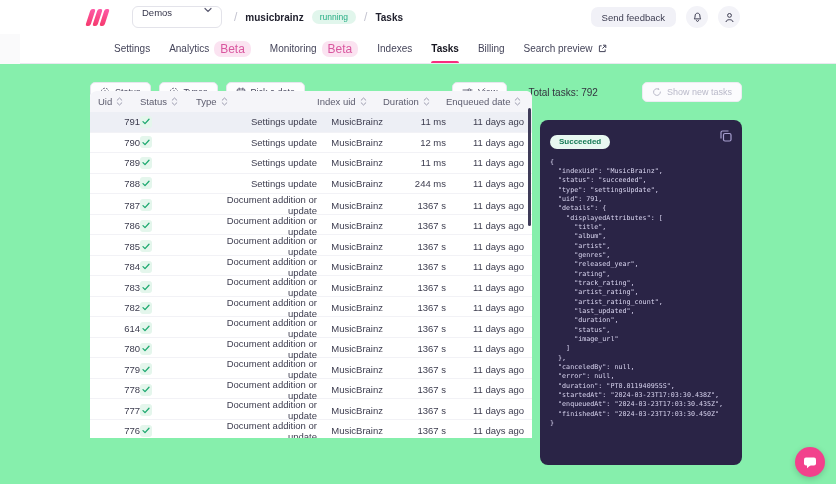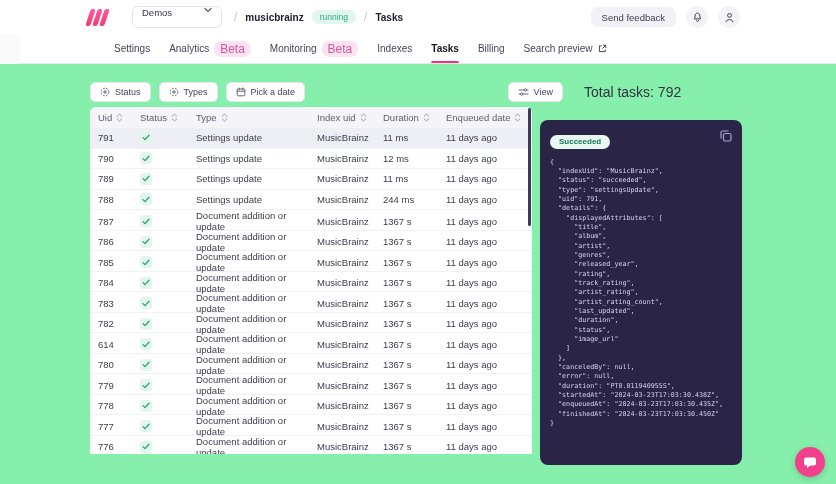--- a/index.html
+++ b/index.html
@@ -28,25 +28,25 @@
   .tab.active::after { content:""; position:absolute; left:0; right:0; bottom:0; height:2px; border-radius:2px 2px 0 0; background:#f72d7e; }
   .beta-badge { font-size:12px; padding:1px 6px; border-radius:7px; background:#fbe3f1; color:#d9579f; }
 
   
   .main { position:absolute; left:0; right:0; top:64px; bottom:0; background:#86efac; }
 
   .toolbar { position:absolute; left:90px; width:652px; top:18px; height:20px; display:flex; align-items:center; }
   .tb-btn { height:20px; display:flex; align-items:center; gap:5px; padding:0 9px; background:#fdfdfe; border:1px solid #e6e6ee; border-radius:5px; font-size:9px; color:#45455c; font-family:inherit; cursor:pointer; white-space:nowrap; }
   .tb-btn + .tb-btn { margin-left:8px; }
   .sp1 { flex:4; } .sp2 { flex:1.2; }
-  .total-tasks { font-size:14px; color:#33333f; margin-left:21px; white-space:nowrap; }
+  .total-tasks { font-size:10px; color:#33333f; margin-left:21px; white-space:nowrap; }
   .tb-btn.disabled { background:#fbfbfd; border-color:#ececf2; color:#b9b9c9; cursor:default; }
 
   
-  .tasks-table { position:absolute; left:90px; top:43px; width:442px; height:347px; overflow:hidden; background:#fff; border-radius:6px 6px 0 0; }
+  .tasks-table { position:absolute; left:90px; top:27px; width:442px; height:347px; overflow:hidden; background:#fff; border-radius:6px 6px 0 0;text-align:right; }
   .thead { height:21px; background:#f5f5f9; border-radius:6px 6px 0 0; }
   .thead, .tr { display:grid; grid-template-columns:42px 56px 121px 66px 63px 1fr; padding:0 8px; align-items:center; }
   .th { display:flex; align-items:center; gap:4px; font-size:9.5px; color:#5c5c6e; cursor:pointer; }
   .tr { height:20.5px; border-bottom:1px solid #f2f2f6; font-size:9.5px; color:#3c3c4e; cursor:pointer; }
   .tr.selected { background:#edeff5; }
   .check { width:12px; height:12px; border-radius:3px; background:#e4f6ec; display:flex; align-items:center; justify-content:center; }
   .scroll-thumb { position:absolute; left:528px; top:44px; width:3px; height:118px; border-radius:2px; background:#3e3b58; cursor:grab; }
 
   
   .detail-panel { position:absolute; left:540px; top:56px; width:202px; height:345px; background:#2a2446; border-radius:8px; padding:10px; }
@@ -181,20 +181,27 @@
             <path d="M1 3 H10 M1 7 H10" stroke="#5a5a70" stroke-width="0.9" stroke-linecap="round"></path>
             <circle cx="7.3" cy="3" r="1.2" fill="#fdfdfe" stroke="#5a5a70" stroke-width="0.9"></circle>
             <circle cx="3.7" cy="7" r="1.2" fill="#fdfdfe" stroke="#5a5a70" stroke-width="0.9"></circle>
           </svg>
         <span>View</span>
       </button>
       <span class="total-tasks">Total tasks: 792</span>
 
       <div class="sp2"></div>
 
+      <button class="tb-btn disabled">
+        <svg width="10" height="10" viewBox="0 0 10 10">
+            <path d="M8.4 5 A3.4 3.4 0 1 1 6.9 2.2" fill="none" stroke="#b9b9c9" stroke-width="1" stroke-linecap="round"></path>
+            <path d="M6.4 0.8 L7.2 2.4 L5.5 3" fill="#b9b9c9"></path>
+          </svg>
+        <span>Show new tasks</span>
+      </button>
     </div>
 
     <div class="tasks-table">
       <div class="thead">
       <div class="th">
         <span class="th-label">Uid</span>
         <svg width="7" height="9" viewBox="0 0 7 9">
           <path d="M1.2 3.2 L3.5 1 L5.8 3.2" fill="none" stroke="#9a9aae" stroke-width="1" stroke-linecap="round" stroke-linejoin="round"></path>
           <path d="M1.2 5.8 L3.5 8 L5.8 5.8" fill="none" stroke="#9a9aae" stroke-width="1" stroke-linecap="round" stroke-linejoin="round"></path>
         </svg>

